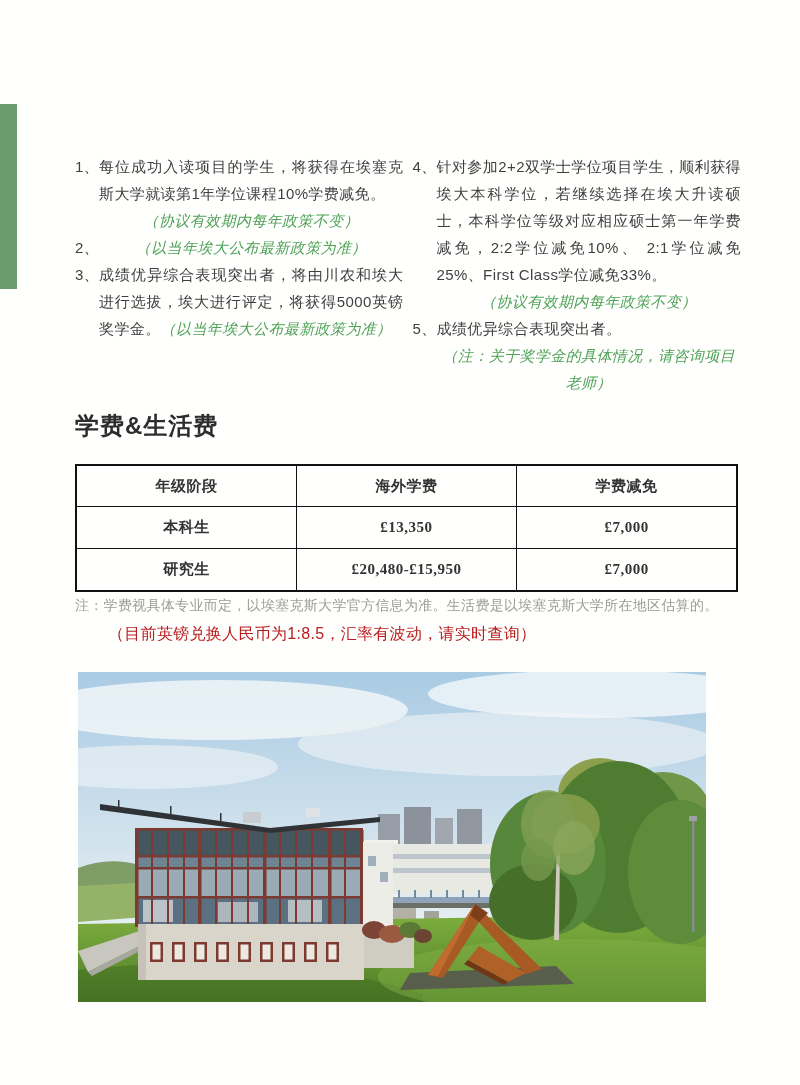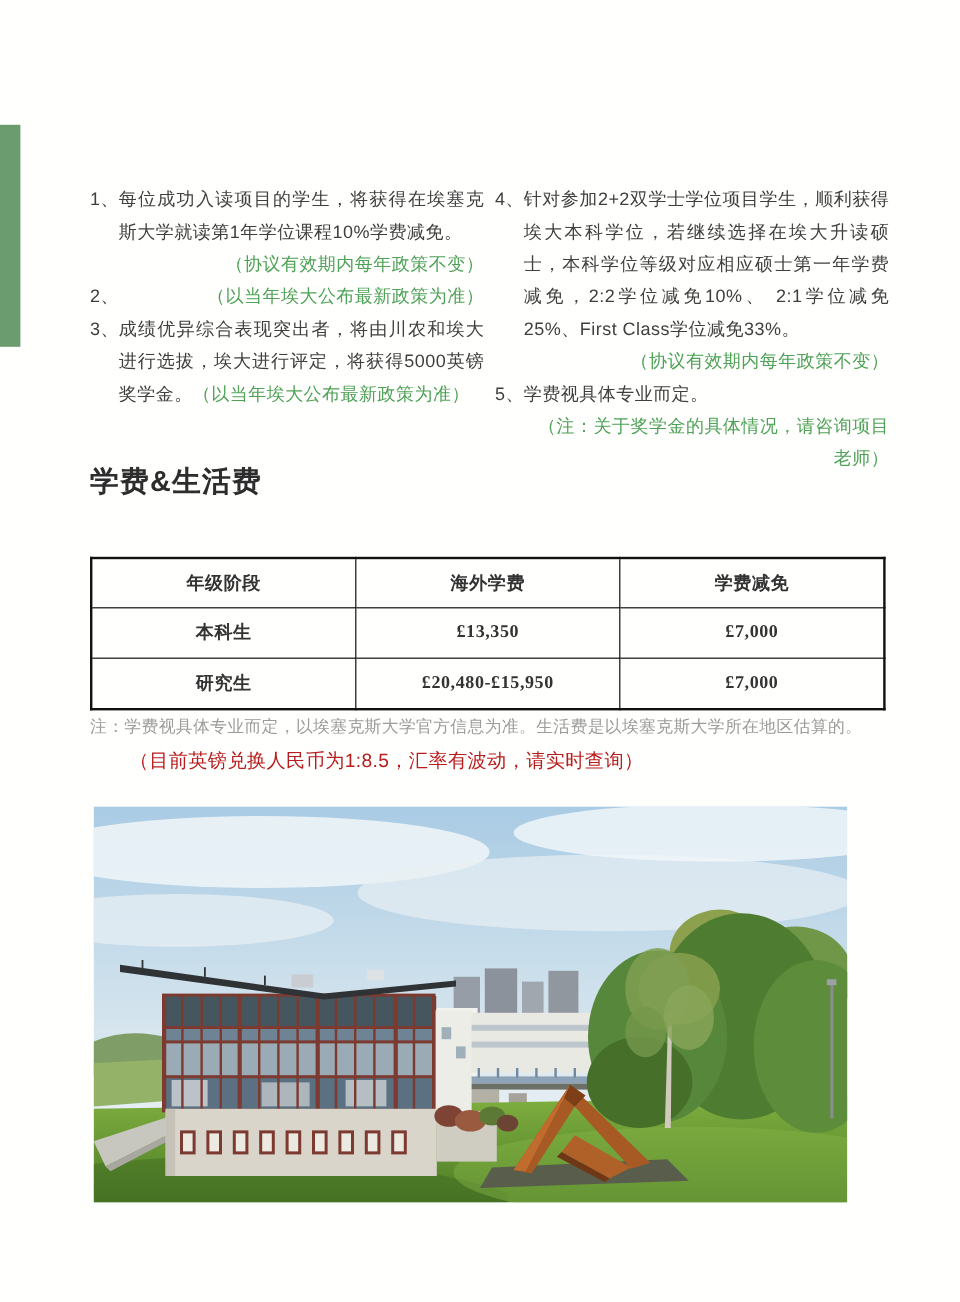--- a/index.html
+++ b/index.html
@@ -6,23 +6,23 @@
   .page{
     position:relative;width:800px;height:1085px;background:#fffffe;overflow:hidden;
     font-family:"Liberation Sans","DejaVu Sans",sans-serif;color:#3f3f3f;
   }
   .accent-bar{position:absolute;left:0;top:104px;width:17px;height:185px;}
   .page-title{position:absolute;left:75px;top:100px;font-size:23px;font-weight:600;color:#2d2d2d;letter-spacing:1px;}
   .cols{position:absolute;left:75px;top:153px;width:666px;display:flex;gap:9px;}
   .col{flex:1 1 0;min-width:0;}
   .item{position:relative;padding-left:24px;font-size:15px;line-height:27px;text-align:justify;letter-spacing:0.4px;}
   .item .num{position:absolute;left:0;top:0;}
-  .note{color:#4fa257;text-align:right;letter-spacing:0.4px;}
+  .note{color:#4fa257;text-align:center;letter-spacing:0.4px;font-style:italic;}
   .note.inline{display:inline;}
-  .fees-head{position:absolute;left:75px;top:384px;width:665px;display:flex;justify-content:space-between;align-items:flex-end;}
+  .fees-head{position:absolute;left:75px;top:408px;width:665px;display:flex;justify-content:space-between;align-items:flex-end;}
   .fees-title{font-size:24px;font-weight:600;color:#2d2d2d;letter-spacing:1px;line-height:36px;}
   .fees-note{font-size:13px;color:#b3b3b1;letter-spacing:0.5px;}
   table.fees{position:absolute;left:75px;top:464px;width:663px;border-collapse:collapse;table-layout:fixed;}
   table.fees th,table.fees td{border:1px solid #111;text-align:center;vertical-align:middle;font-size:15px;color:#333;font-weight:bold;letter-spacing:0.5px;}
   table.fees{border:2px solid #111;}
   table.fees th{height:38px;}
   table.fees td{height:39px;}
   td.money{font-family:"Liberation Serif","DejaVu Serif",serif;font-size:15.5px;}
   .footnote1{position:absolute;left:75px;top:597px;width:680px;font-size:14px;color:#9c9c9a;letter-spacing:0.3px;}
   .footnote2{position:absolute;left:108px;top:624px;width:640px;font-size:16px;color:#b91c1c;letter-spacing:0.3px;}
@@ -38,21 +38,21 @@
 
 
   <div class="cols">
     <div class="col">
         <div class="item"><span class="num">1、</span><span>每位成功入读项目的学生，将获得在埃塞克斯大学就读第1年学位课程10%学费减免。</span><div class="note">（协议有效期内每年政策不变）</div></div>
         <div class="item"><span class="num">2、</span><div class="note">（以当年埃大公布最新政策为准）</div></div>
         <div class="item"><span class="num">3、</span><span>成绩优异综合表现突出者，将由川农和埃大进行选拔，埃大进行评定，将获得5000英镑奖学金。</span><span class="note inline">（以当年埃大公布最新政策为准）</span></div>
       </div>
     <div class="col">
         <div class="item"><span class="num">4、</span><span>针对参加2+2双学士学位项目学生，顺利获得埃大本科学位，若继续选择在埃大升读硕士，本科学位等级对应相应硕士第一年学费减免，2:2学位减免10%、 2:1学位减免25%、First Class学位减免33%。</span><div class="note">（协议有效期内每年政策不变）</div></div>
-        <div class="item"><span class="num">5、</span><span>学费视具体专业而定。</span><div class="note">（注：关于奖学金的具体情况，请咨询项目老师）</div></div>
+        <div class="item"><span class="num">5、</span><span>成绩优异综合表现突出者。</span><div class="note">（注：关于奖学金的具体情况，请咨询项目老师）</div></div>
       </div>
   </div>
 
   <div class="fees-head">
     <span class="fees-title">学费&amp;生活费</span>
   </div>
 
   <table class="fees">
     <thead>
         <tr>

